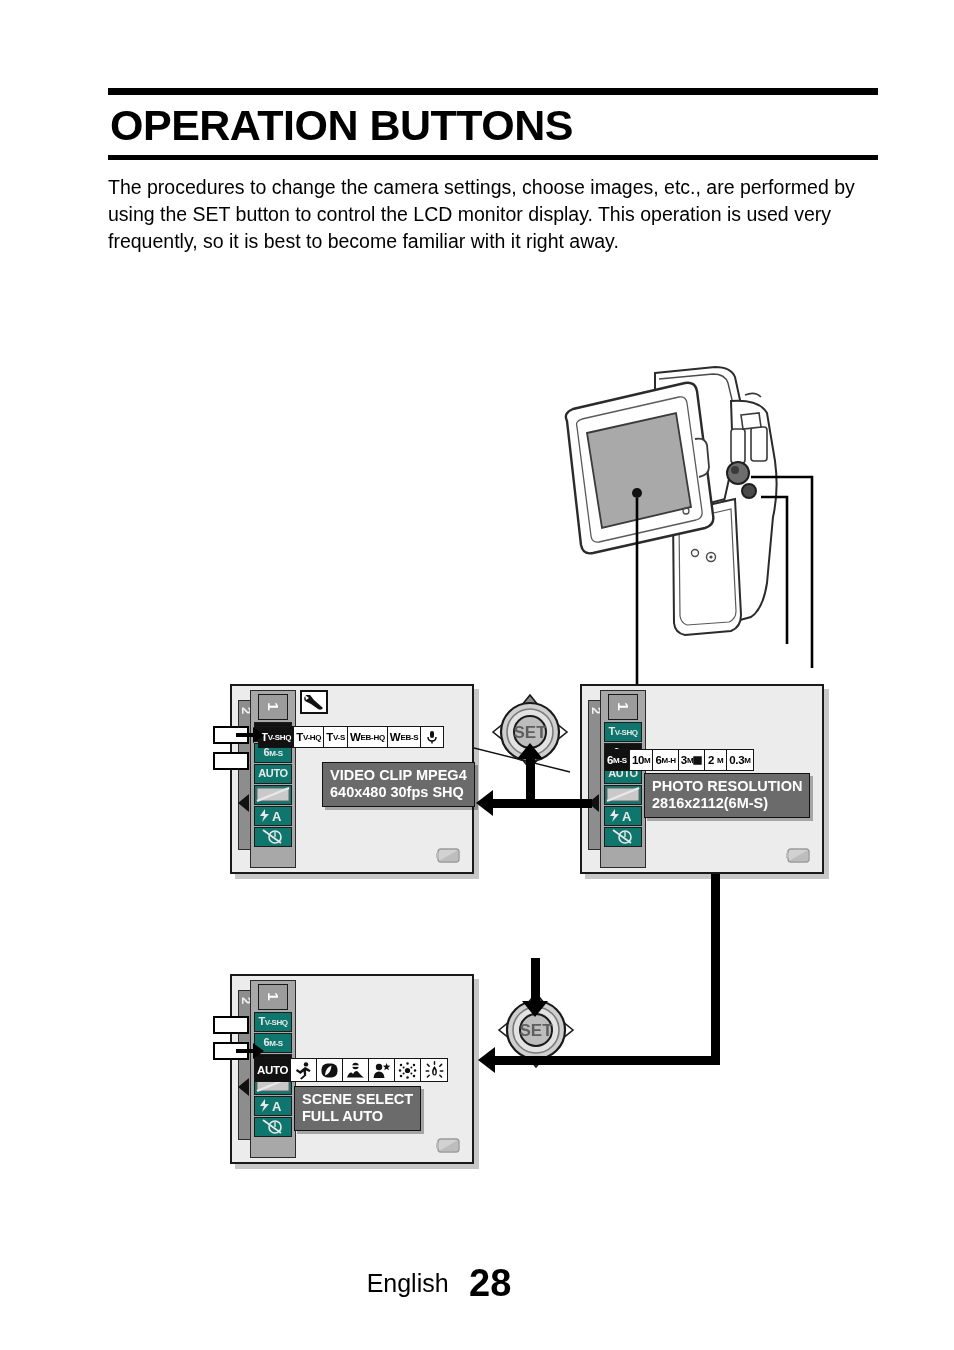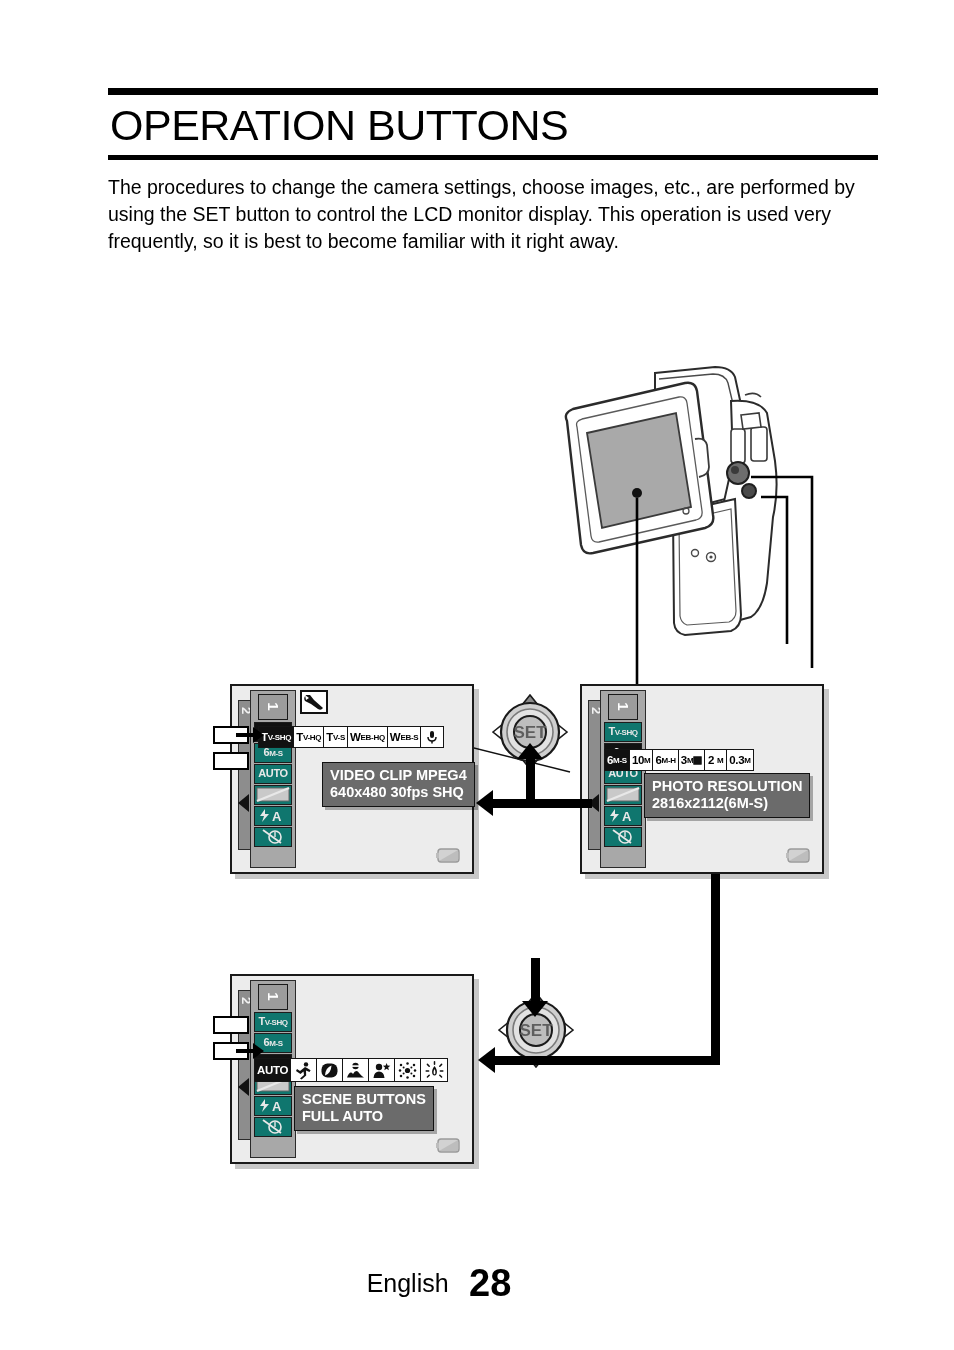--- a/index.html
+++ b/index.html
@@ -28,21 +28,21 @@
     background: #000;
     width: 100%;
   }
   .rule-thin {
     height: 5px;
     background: #000;
     width: 100%;
   }
   #page-title {
     font-size: 43px;
-    font-weight: normal;
+    font-weight: bold;
     letter-spacing: -0.5px;
     line-height: 1.18;
     padding: 5px 0 4px 2px;
     white-space: nowrap;
   }
   #intro-paragraph {
     position: absolute;
     left: 108px;
     top: 174px;
     width: 768px;
@@ -619,21 +619,21 @@
           <line x1="2.4" y1="16" x2="4.2" y2="14.2"></line>
           <line x1="16.6" y1="16" x2="14.8" y2="14.2"></line>
         </g>
       </svg>
     </div>
   </div>
 
   <div class="cursor-triangle" style="left:6px; top:102px;"></div>
 
   <div class="tooltip-bubble" style="left:62px; top:110px;">
-    <span>SCENE BUTTONS</span>
+    <span>SCENE SELECT</span>
     <span class="line2">FULL AUTO</span>
   </div>
 
   <div class="battery-icon">
     <svg width="26" height="15" viewBox="0 0 26 15">
       <rect x="2" y="1" width="21" height="13" rx="3" fill="#d2d2d2" stroke="#9a9a9a" stroke-width="1.4"></rect>
       <path d="M3 13 L22 2 L22 13 Z" fill="#bdbdbd"></path>
       <rect x="0" y="5" width="3" height="5" fill="#bdbdbd"></rect>
     </svg>
   </div>

